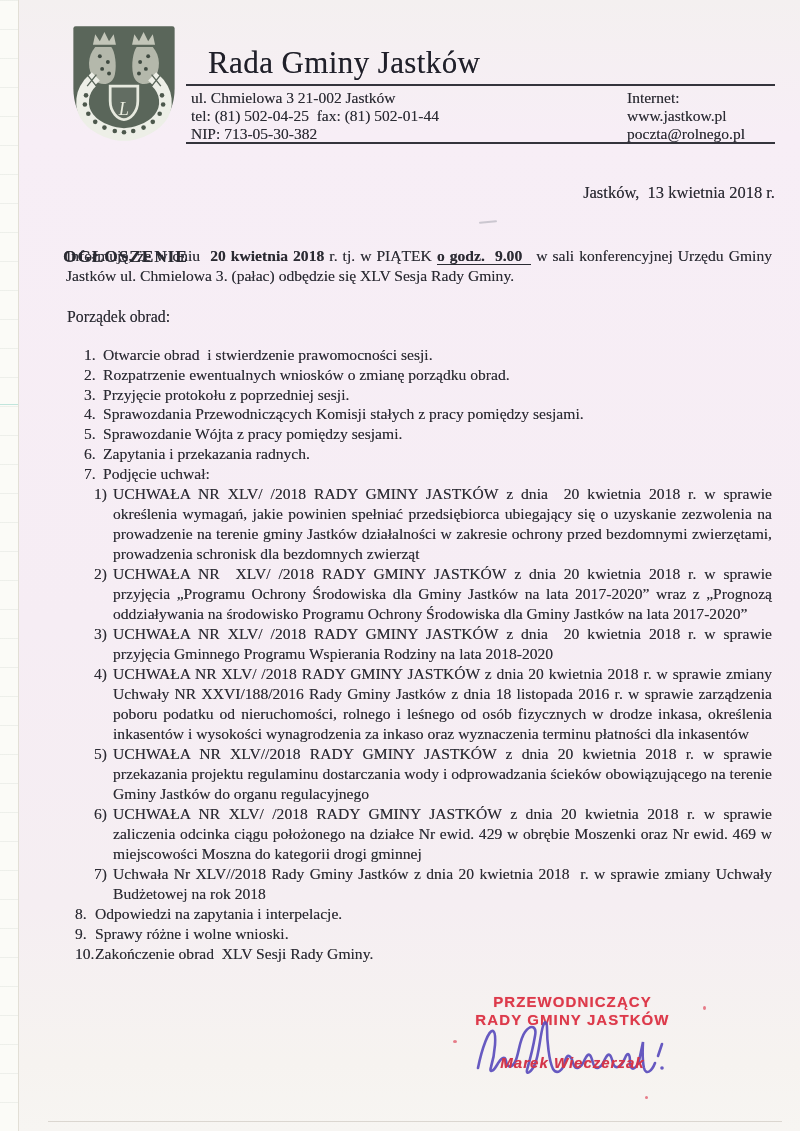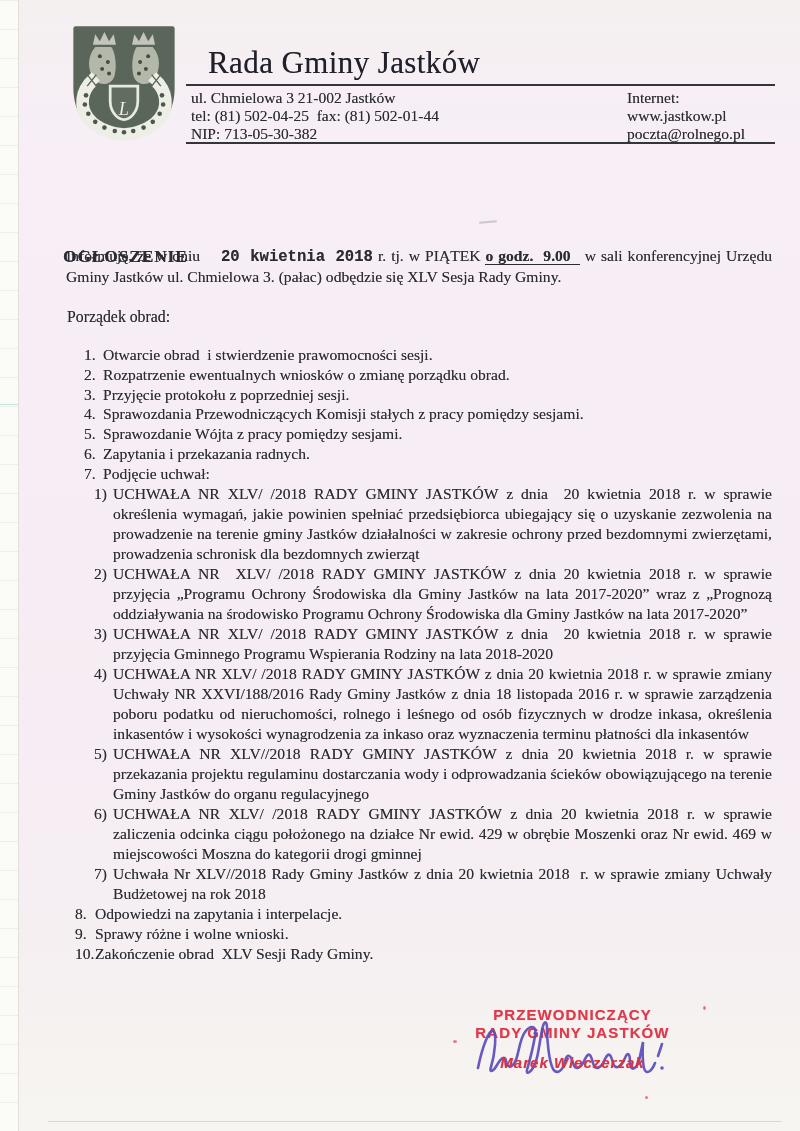--- a/index.html
+++ b/index.html
@@ -28,37 +28,37 @@
   .addr-left{position:absolute;left:191px;top:89px;font-size:15.5px;line-height:18px;}
   .addr-right{position:absolute;left:627px;top:89px;font-size:15.5px;line-height:18px;}
   .addr-left div,.addr-right div{white-space:nowrap;}
 
   
   .txtblur{text-shadow:0 0 .4px rgba(43,43,51,.55);}
   .dateline{position:absolute;left:400px;top:183px;width:375px;text-align:right;font-size:16.5px;white-space:nowrap;}
   .doc-title{position:absolute;left:63px;top:203px;width:712px;text-align:left;font-size:17.5px;font-weight:700;letter-spacing:.8px;margin-top:43px;}
   .title-dash{position:absolute;left:479px;top:221px;width:18px;height:2px;background:#c3c0c9;transform:rotate(-5deg);opacity:.85;border-radius:2px;}
   .intro{position:absolute;left:66px;top:246px;width:706px;font-size:15.6px;line-height:20.4px;text-align:justify;}
-  .intro b{font-weight:700;font-family:Liberation Mono, monospace;}
+  .intro b{font-weight:700;}
   .u-bold{font-weight:700;border-bottom:1.6px solid #2b2b33;padding-right:9px;}
   .agenda-label{position:absolute;left:67px;top:308px;font-size:15.8px;}
 
   .agenda-flow{position:absolute;left:0;top:345px;width:772px;font-size:15.6px;}
   .li{position:relative;line-height:19.8px;}
   .main-li{padding-left:103px;}
   .main-li .num{position:absolute;left:84px;}
   .res-li{padding-left:113px;text-align:justify;line-height:20px;}
   .res-li .num{position:absolute;left:94px;}
   .close-li{padding-left:95px;line-height:20px;}
   .close-li .num{position:absolute;left:75px;}
 
   
   .stamp-line{position:absolute;left:430px;width:285px;text-align:center;
     font-family:"Liberation Sans",sans-serif;font-weight:700;letter-spacing:1.1px;
-    color:#dd3a4b;text-shadow:0 0 .7px rgba(221,58,75,.55);white-space:nowrap;margin-top:13px;}
+    color:#dd3a4b;text-shadow:0 0 .7px rgba(221,58,75,.55);white-space:nowrap;}
   .stamp-l1{top:993px;font-size:15px;}
   .stamp-l2{top:1011px;font-size:15px;}
   .signature{position:absolute;left:468px;top:1014px;width:205px;height:70px;}
   .signatory{position:absolute;left:430px;top:1054px;width:285px;text-align:center;
     font-family:"Liberation Sans",sans-serif;font-weight:700;font-style:italic;
     font-size:15px;letter-spacing:1px;color:#d43549;text-shadow:0 0 .7px rgba(212,53,73,.5);}
   .speck{position:absolute;border-radius:50%;background:#e05364;opacity:.75;}
 </style>
 </head>
 <body>
@@ -126,20 +126,21 @@
     <div>tel: (81) 502-04-25&nbsp; fax: (81) 502-01-44</div>
     <div>NIP: 713-05-30-382</div>
   </div>
   <div class="addr-right txtblur">
     <div>Internet:</div>
     <div>www.jastkow.pl</div>
     <div>poczta@rolnego.pl</div>
   </div>
   <div class="rule rule-b"></div>
 
+  <div class="dateline txtblur">Jastków,&nbsp; 13 kwietnia 2018 r.</div>
   <div class="doc-title txtblur">OGŁOSZENIE</div>
   <div class="title-dash"></div>
 
   <p class="intro txtblur" style="margin:0;">
     <span>Informuję, że w dniu</span><b>&nbsp;&nbsp;20 kwietnia 2018</b><span> r. tj. w PIĄTEK </span><span class="u-bold">o godz.&nbsp; 9.00</span><span>&nbsp;w sali konferencyjnej Urzędu Gminy Jastków ul. Chmielowa 3. (pałac) odbędzie się XLV Sesja Rady Gminy.</span>
   </p>
 
   <div class="agenda-label txtblur">Porządek obrad:</div>
 
   <div class="agenda-flow txtblur">

